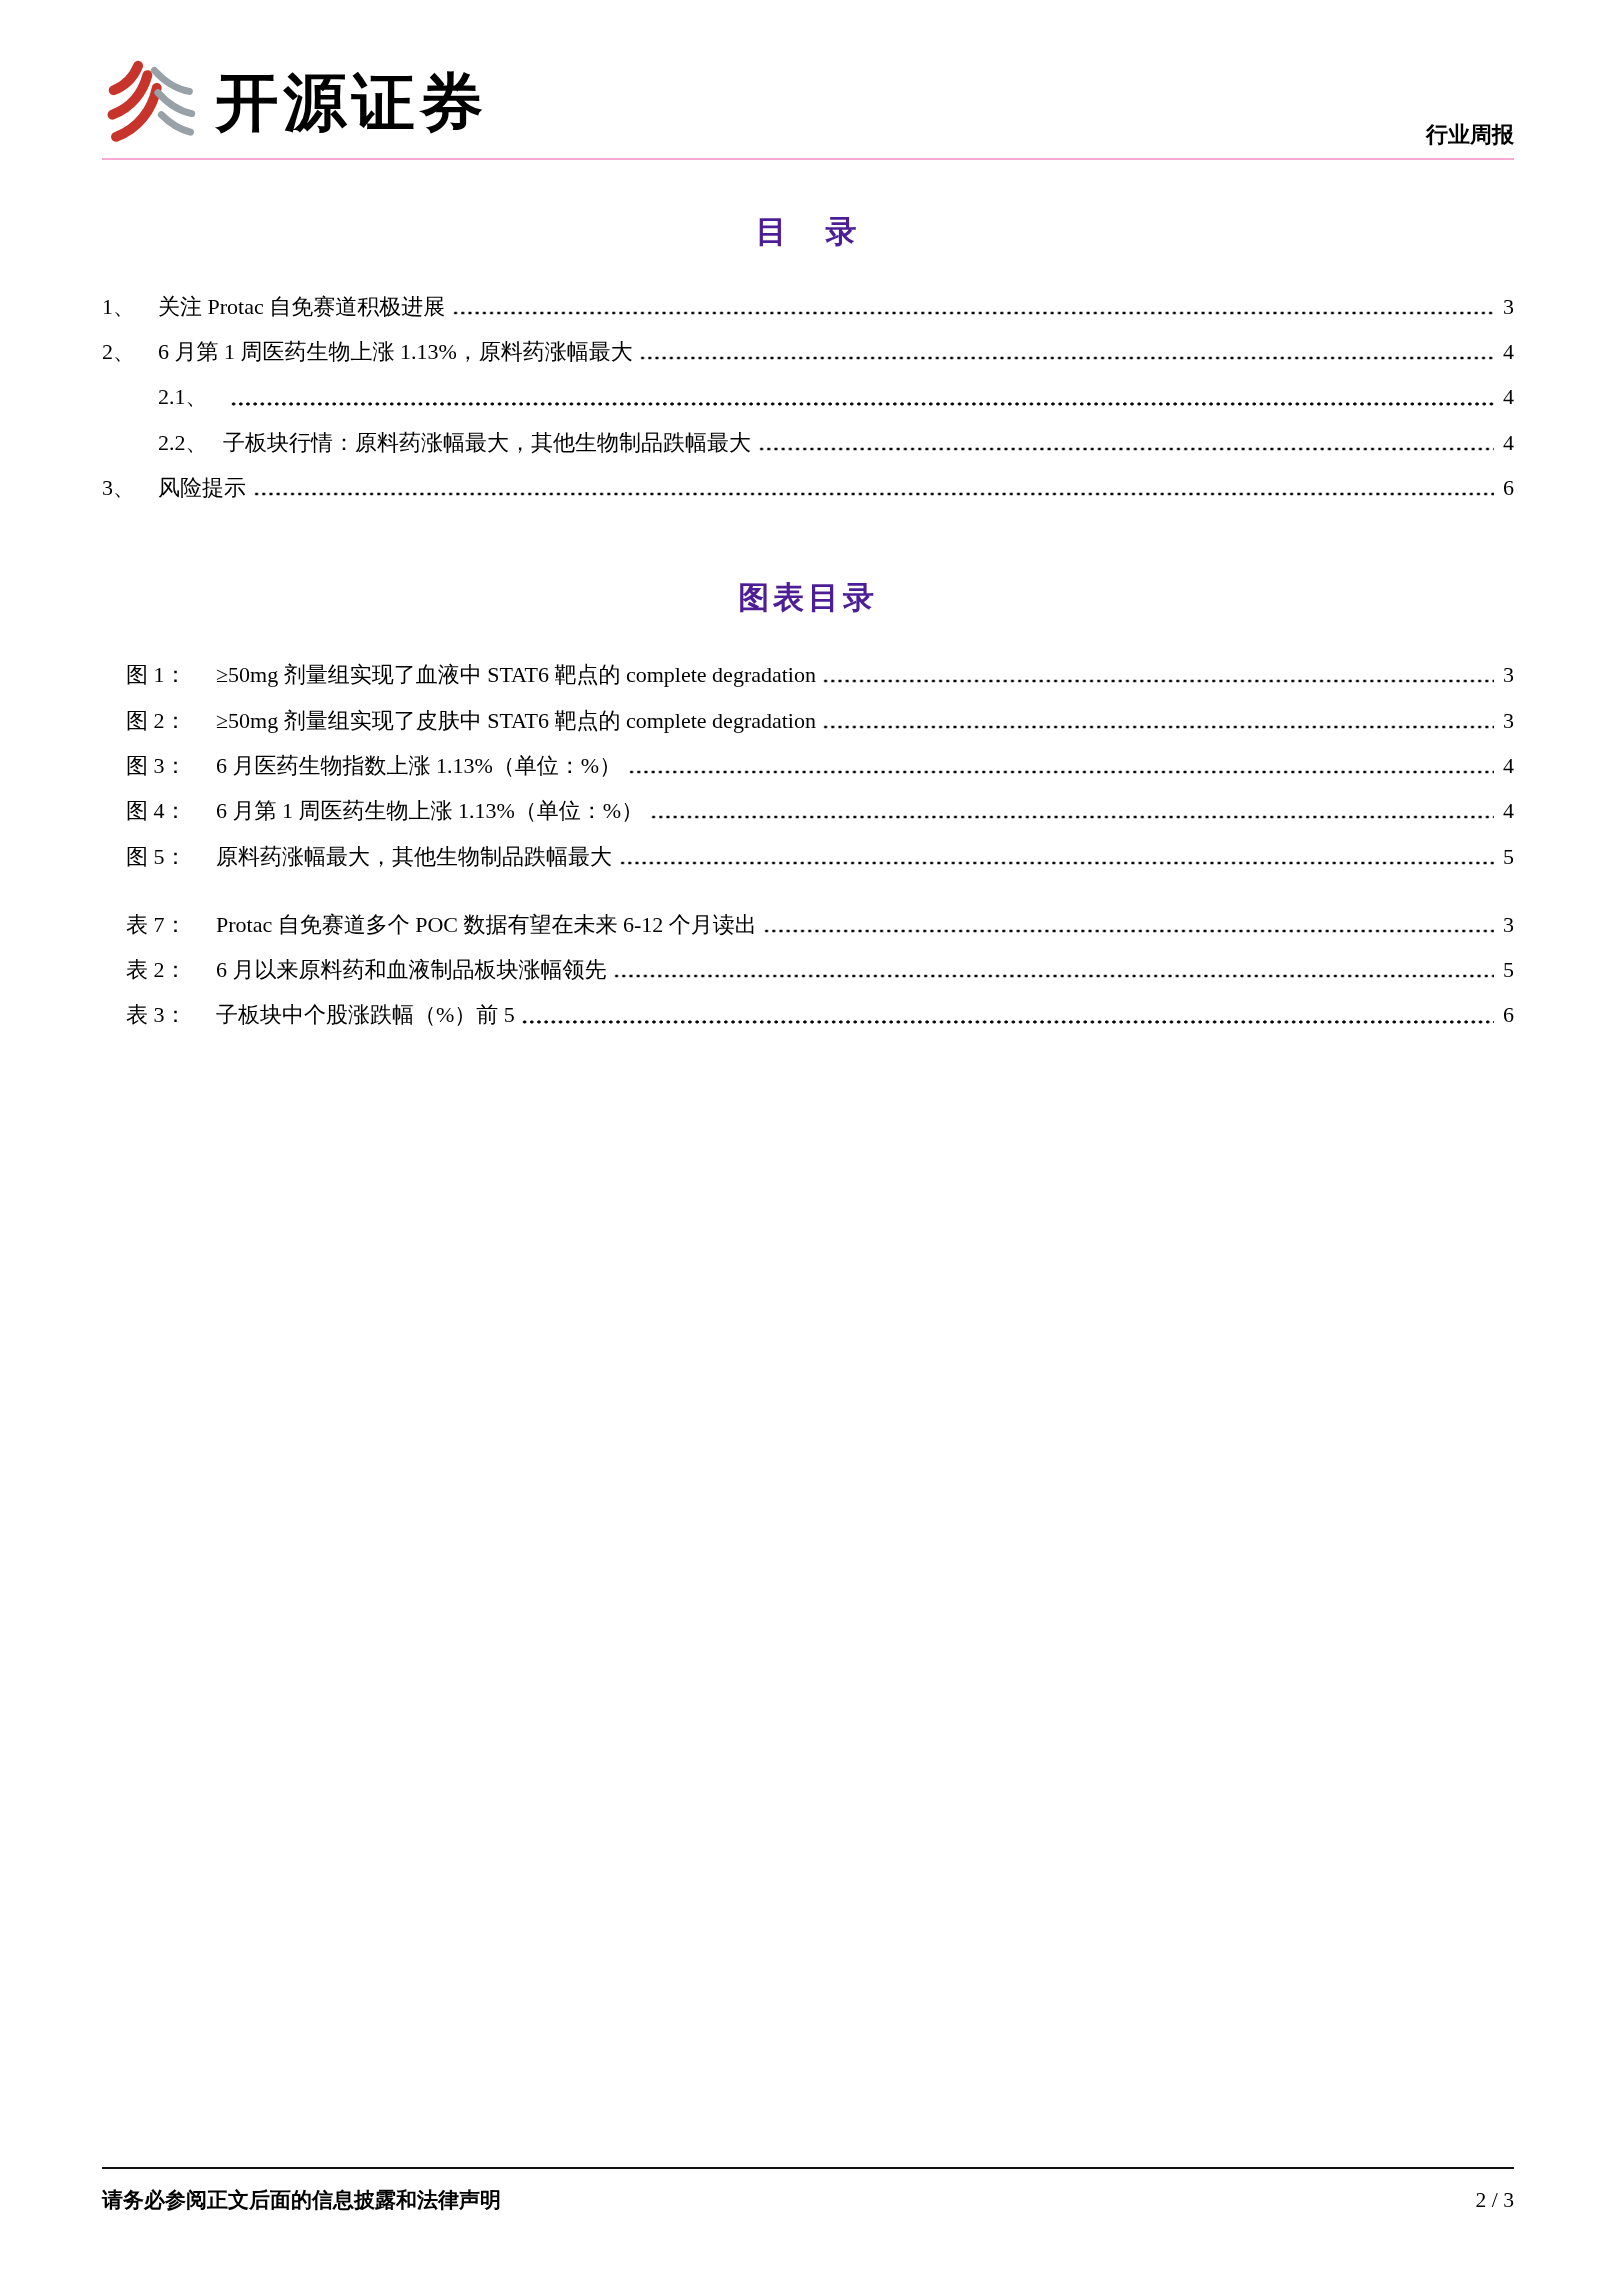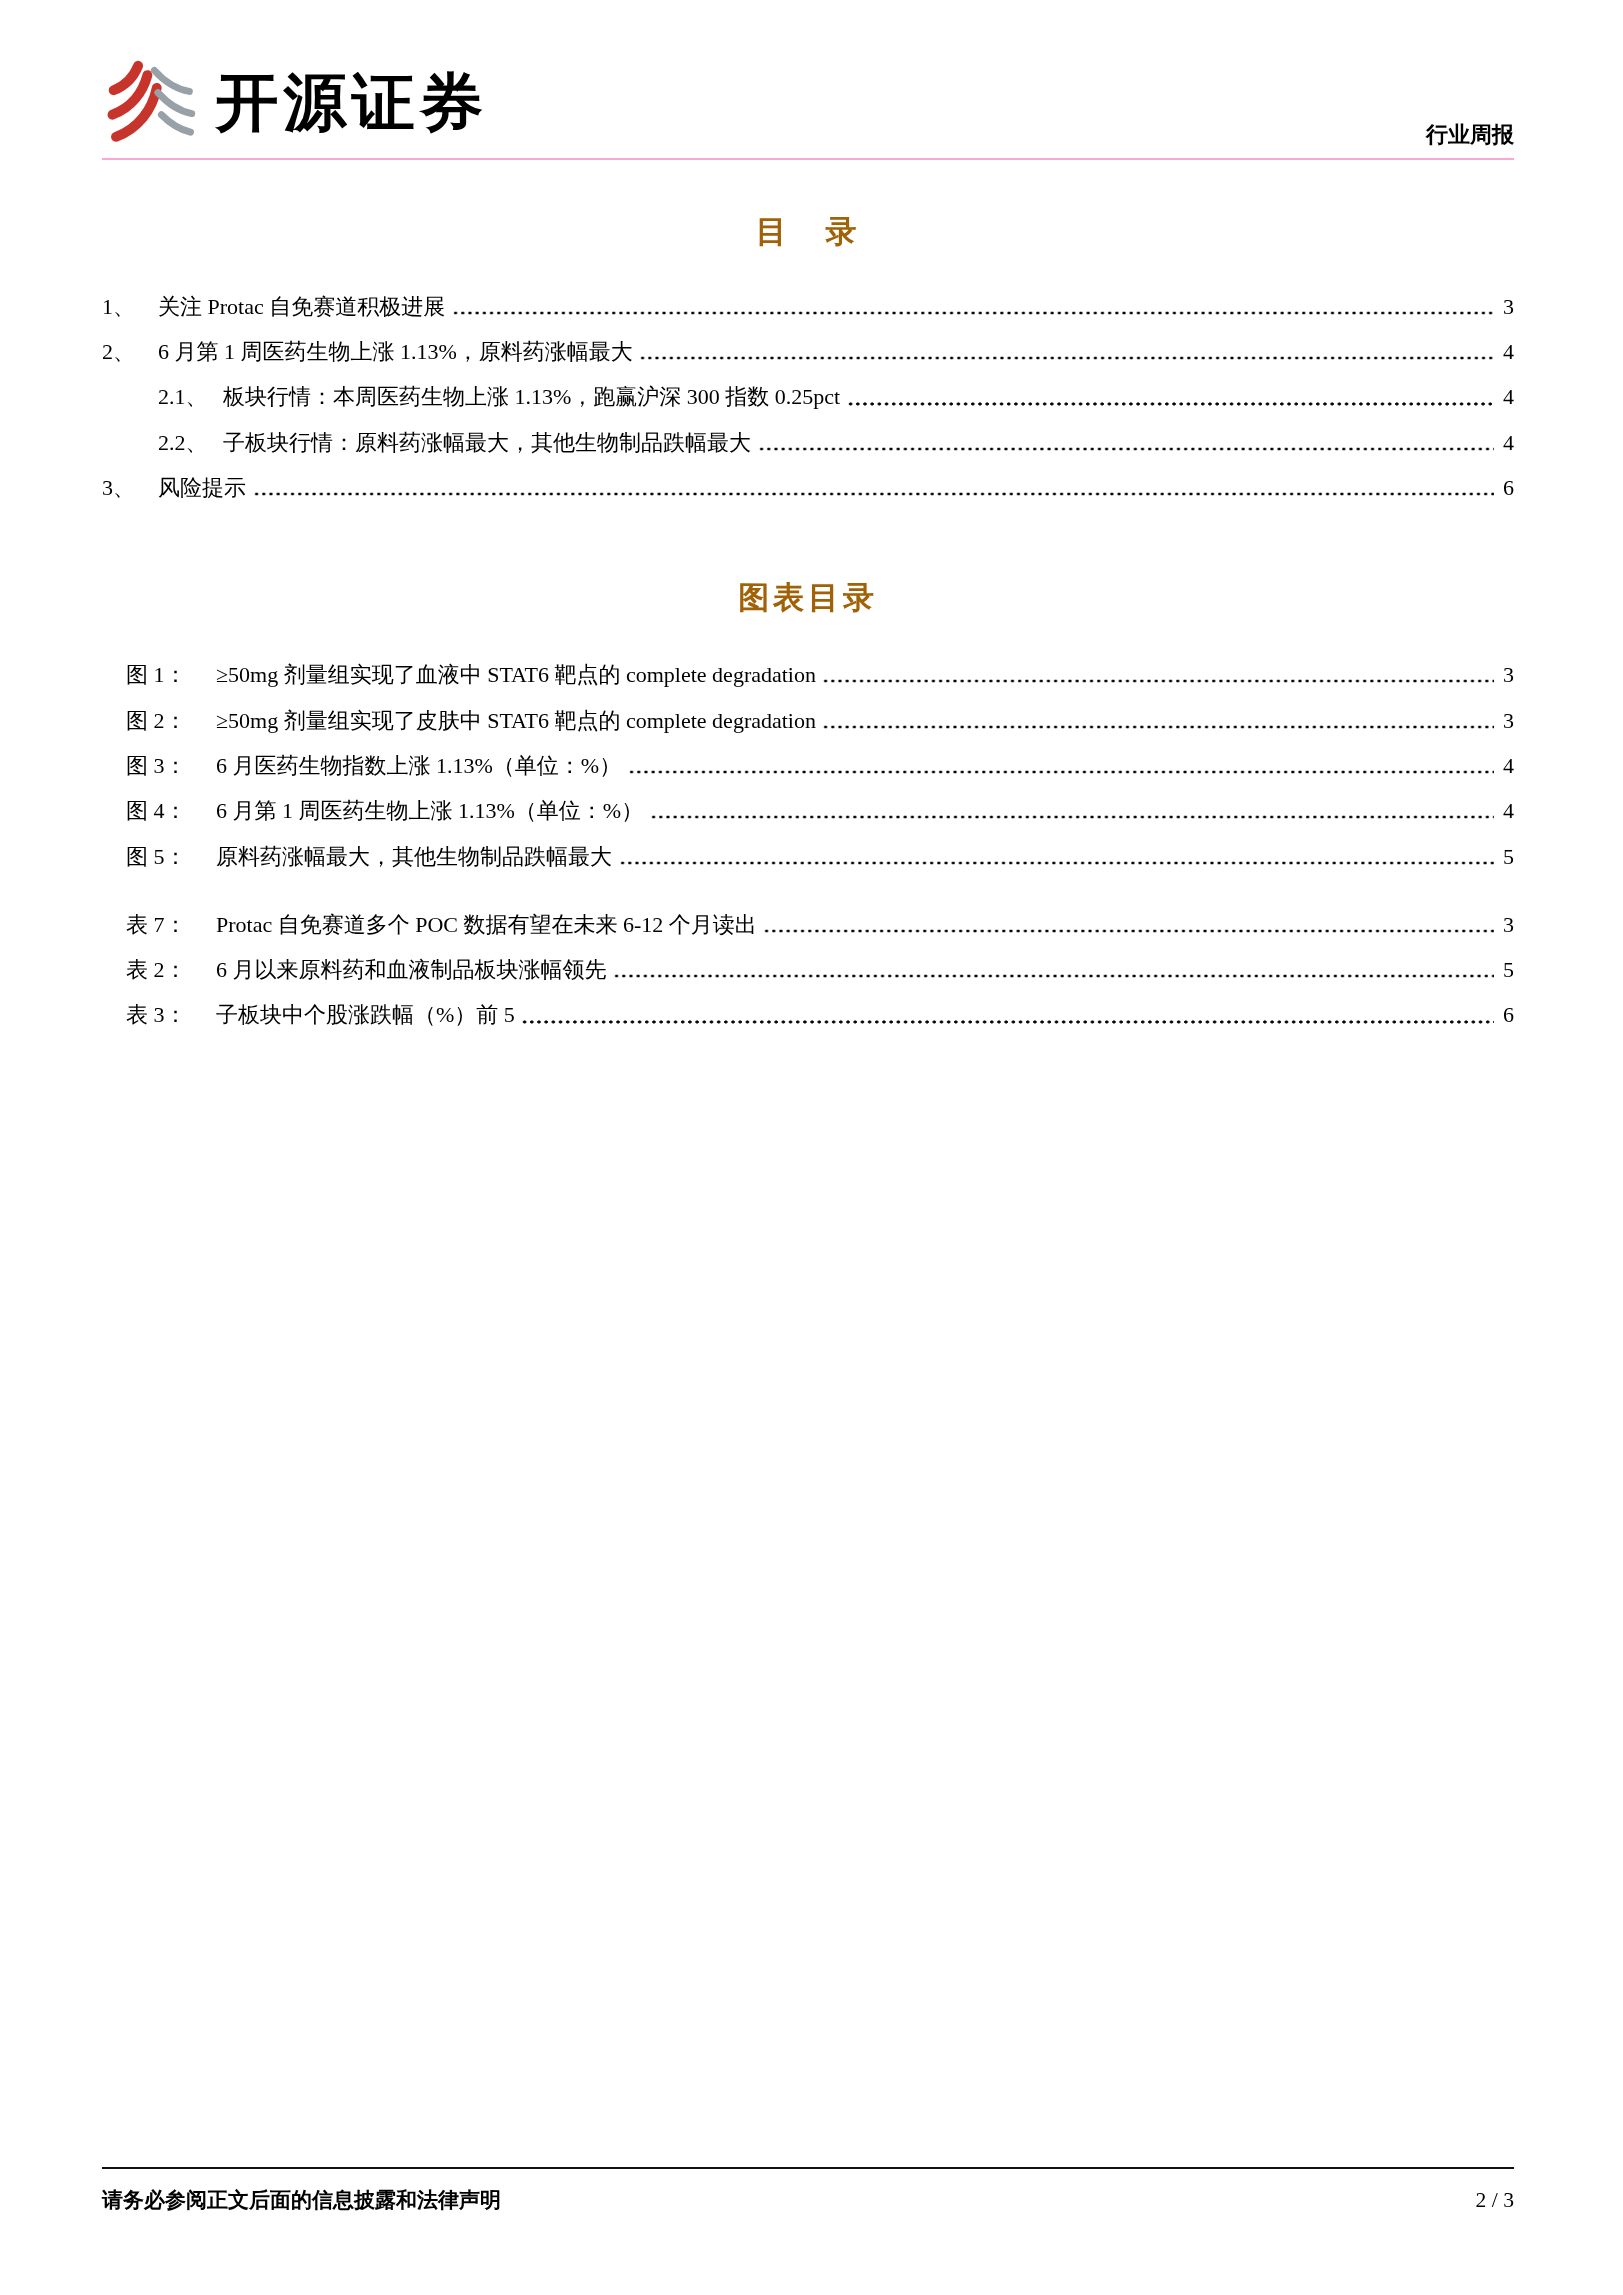--- a/index.html
+++ b/index.html
@@ -21,21 +21,21 @@
     font-size:63px; font-weight:700; letter-spacing:5.2px;
     font-family:"Liberation Serif","DejaVu Serif",serif;
   }
   .report-type {
     position:absolute; right:0; bottom:7.9px;
     font-size:22px; font-weight:700;text-align:right;
   }
 
   
   .sec-title {
-    text-align:center; color:#a16207;
+    text-align:center; color:#4c1d95;
     font-size:31px; font-weight:700; letter-spacing:3.9px;
   }
   .sec-title.toc-t { margin-top:51px; margin-bottom:41px; }
   .sec-title.fig-t { margin-top:77px; margin-bottom:43px; }
 
   
   .row {
     display:flex; align-items:baseline;
     font-size:22px; line-height:1.15;
     margin-bottom:20px;
@@ -105,21 +105,20 @@
       <span class="pg">3</span>
     </div>
     <div class="row lvl1">
       <span class="num">2、</span>
       <span class="txt">6 月第 1 周医药生物上涨 1.13%，原料药涨幅最大</span>
       <span class="dots"></span>
       <span class="pg">4</span>
     </div>
     <div class="row lvl2">
       <span class="num">2.1、</span>
-      <span class="txt">板块行情：本周医药生物上涨 1.13%，跑赢沪深 300 指数 0.25pct</span>
       <span class="dots"></span>
       <span class="pg">4</span>
     </div>
     <div class="row lvl2">
       <span class="num">2.2、</span>
       <span class="txt">子板块行情：原料药涨幅最大，其他生物制品跌幅最大</span>
       <span class="dots"></span>
       <span class="pg">4</span>
     </div>
     <div class="row lvl1">

